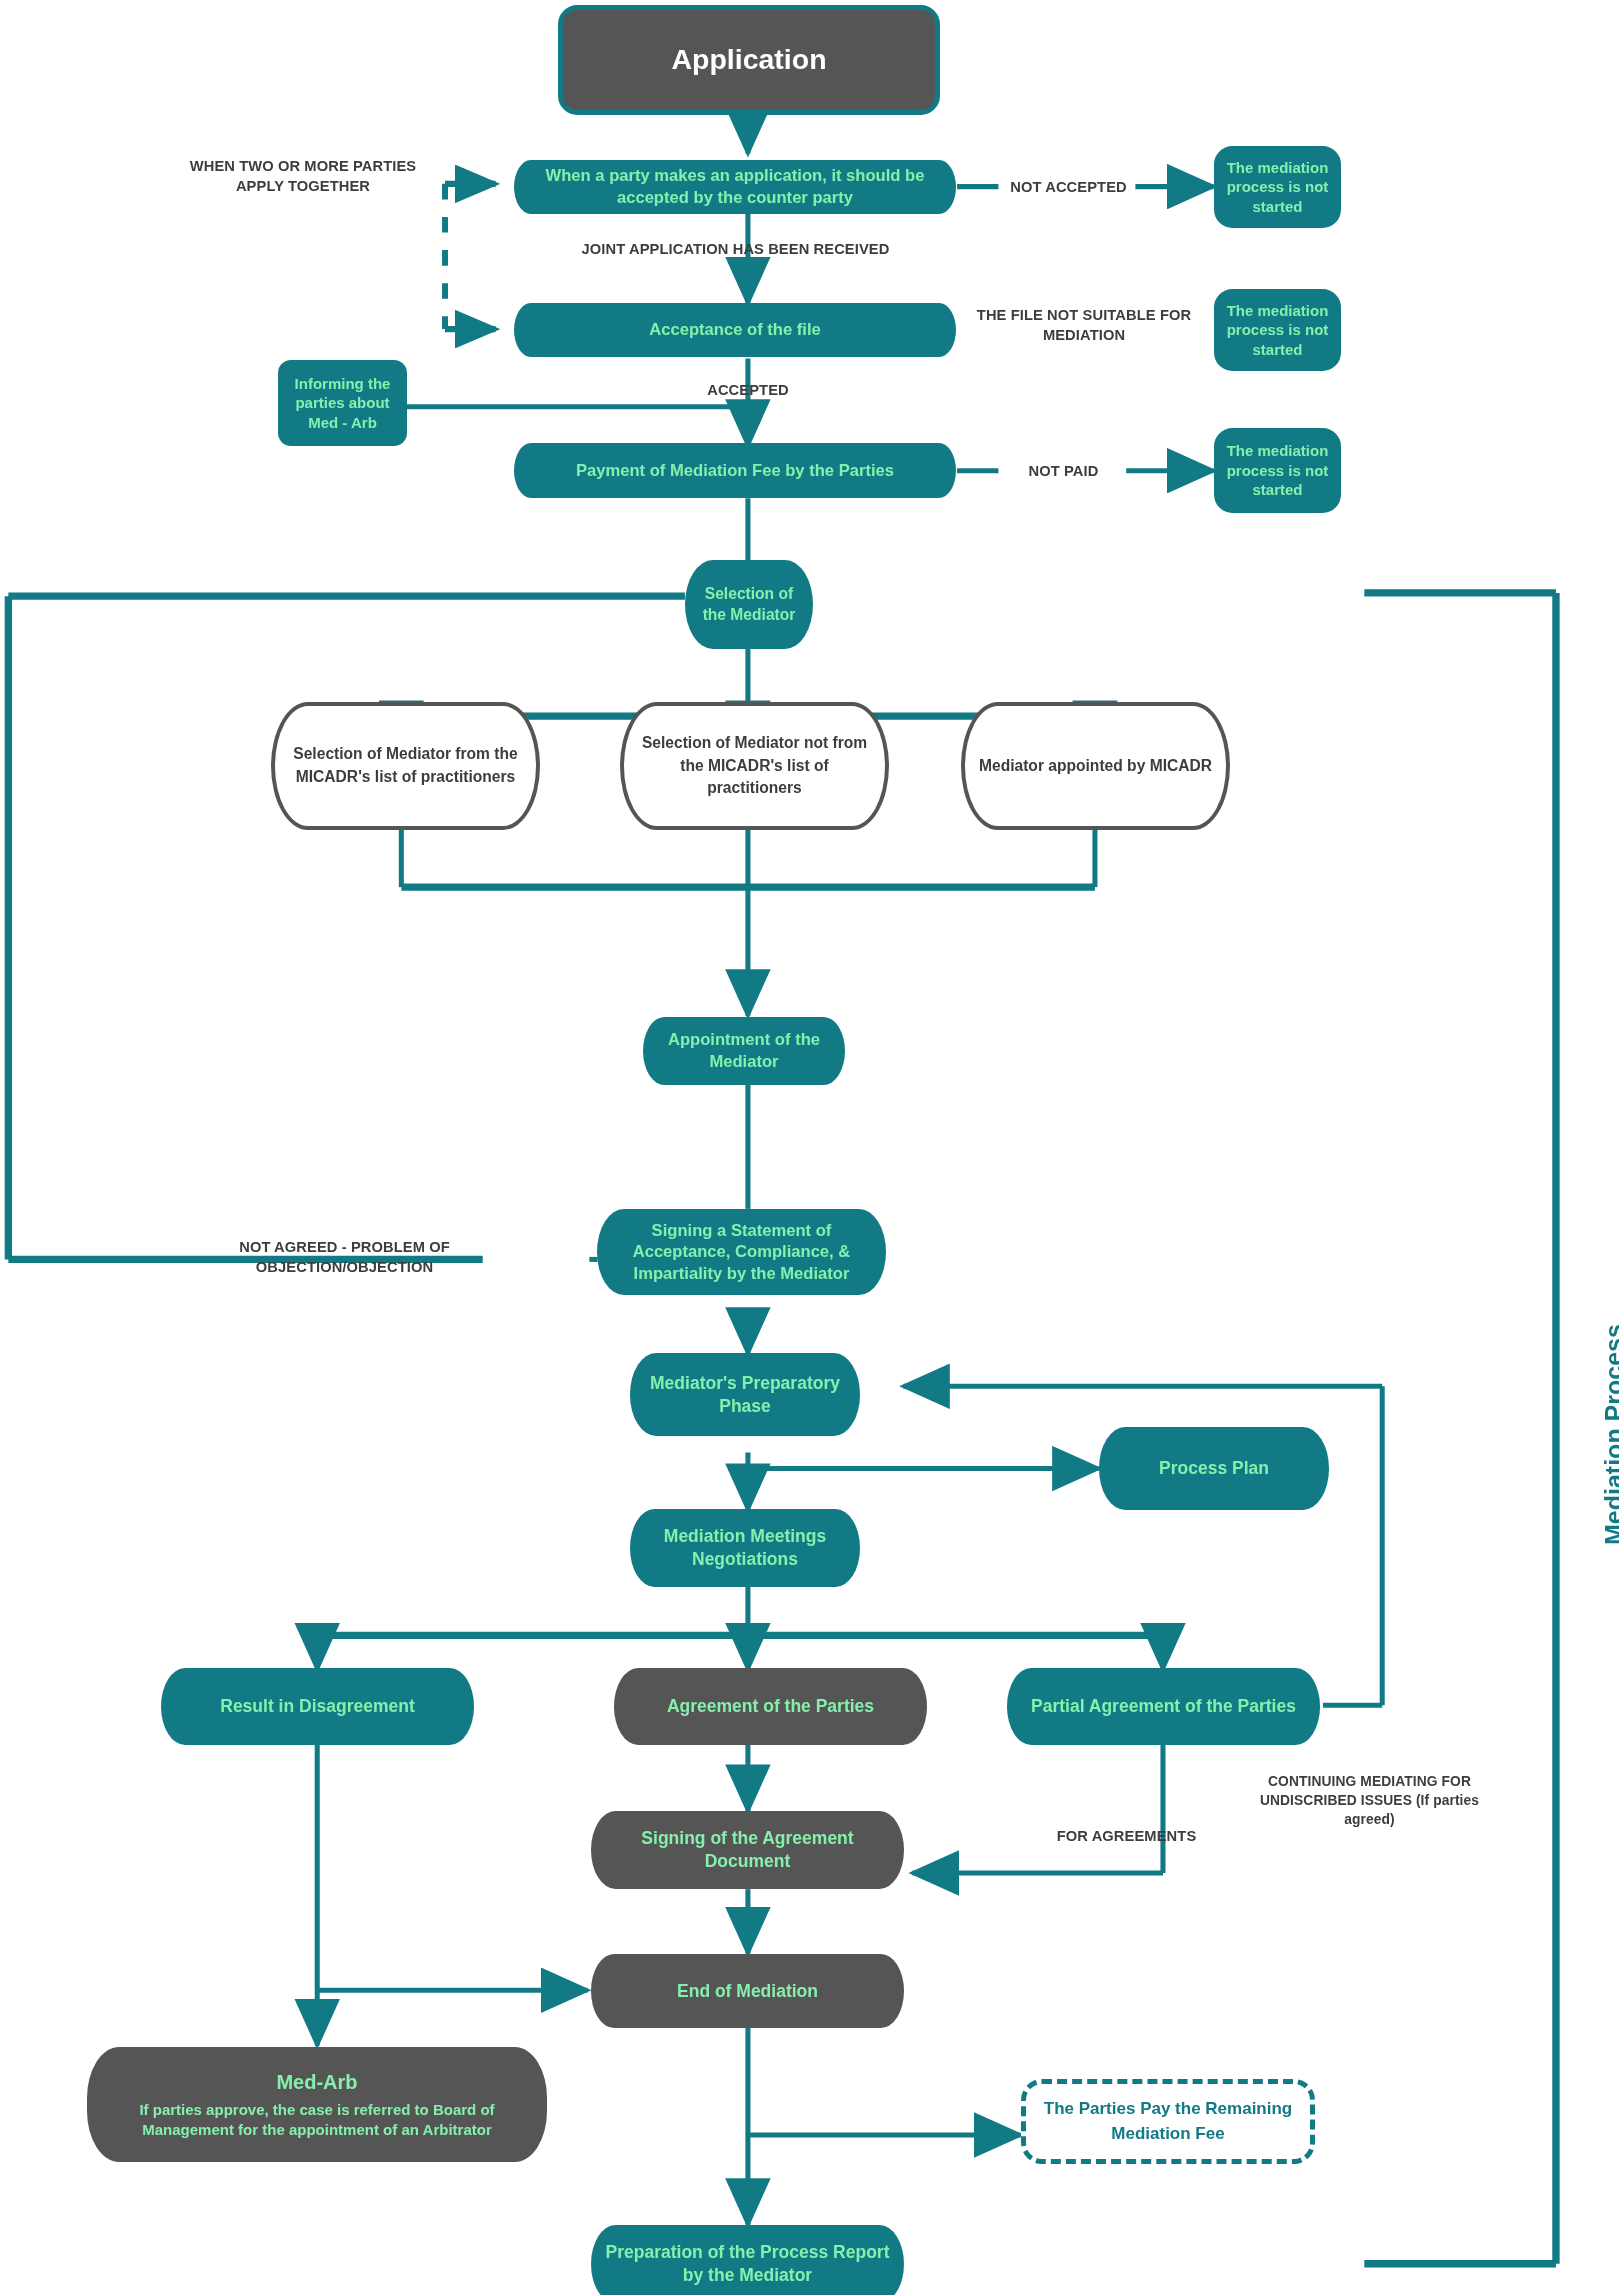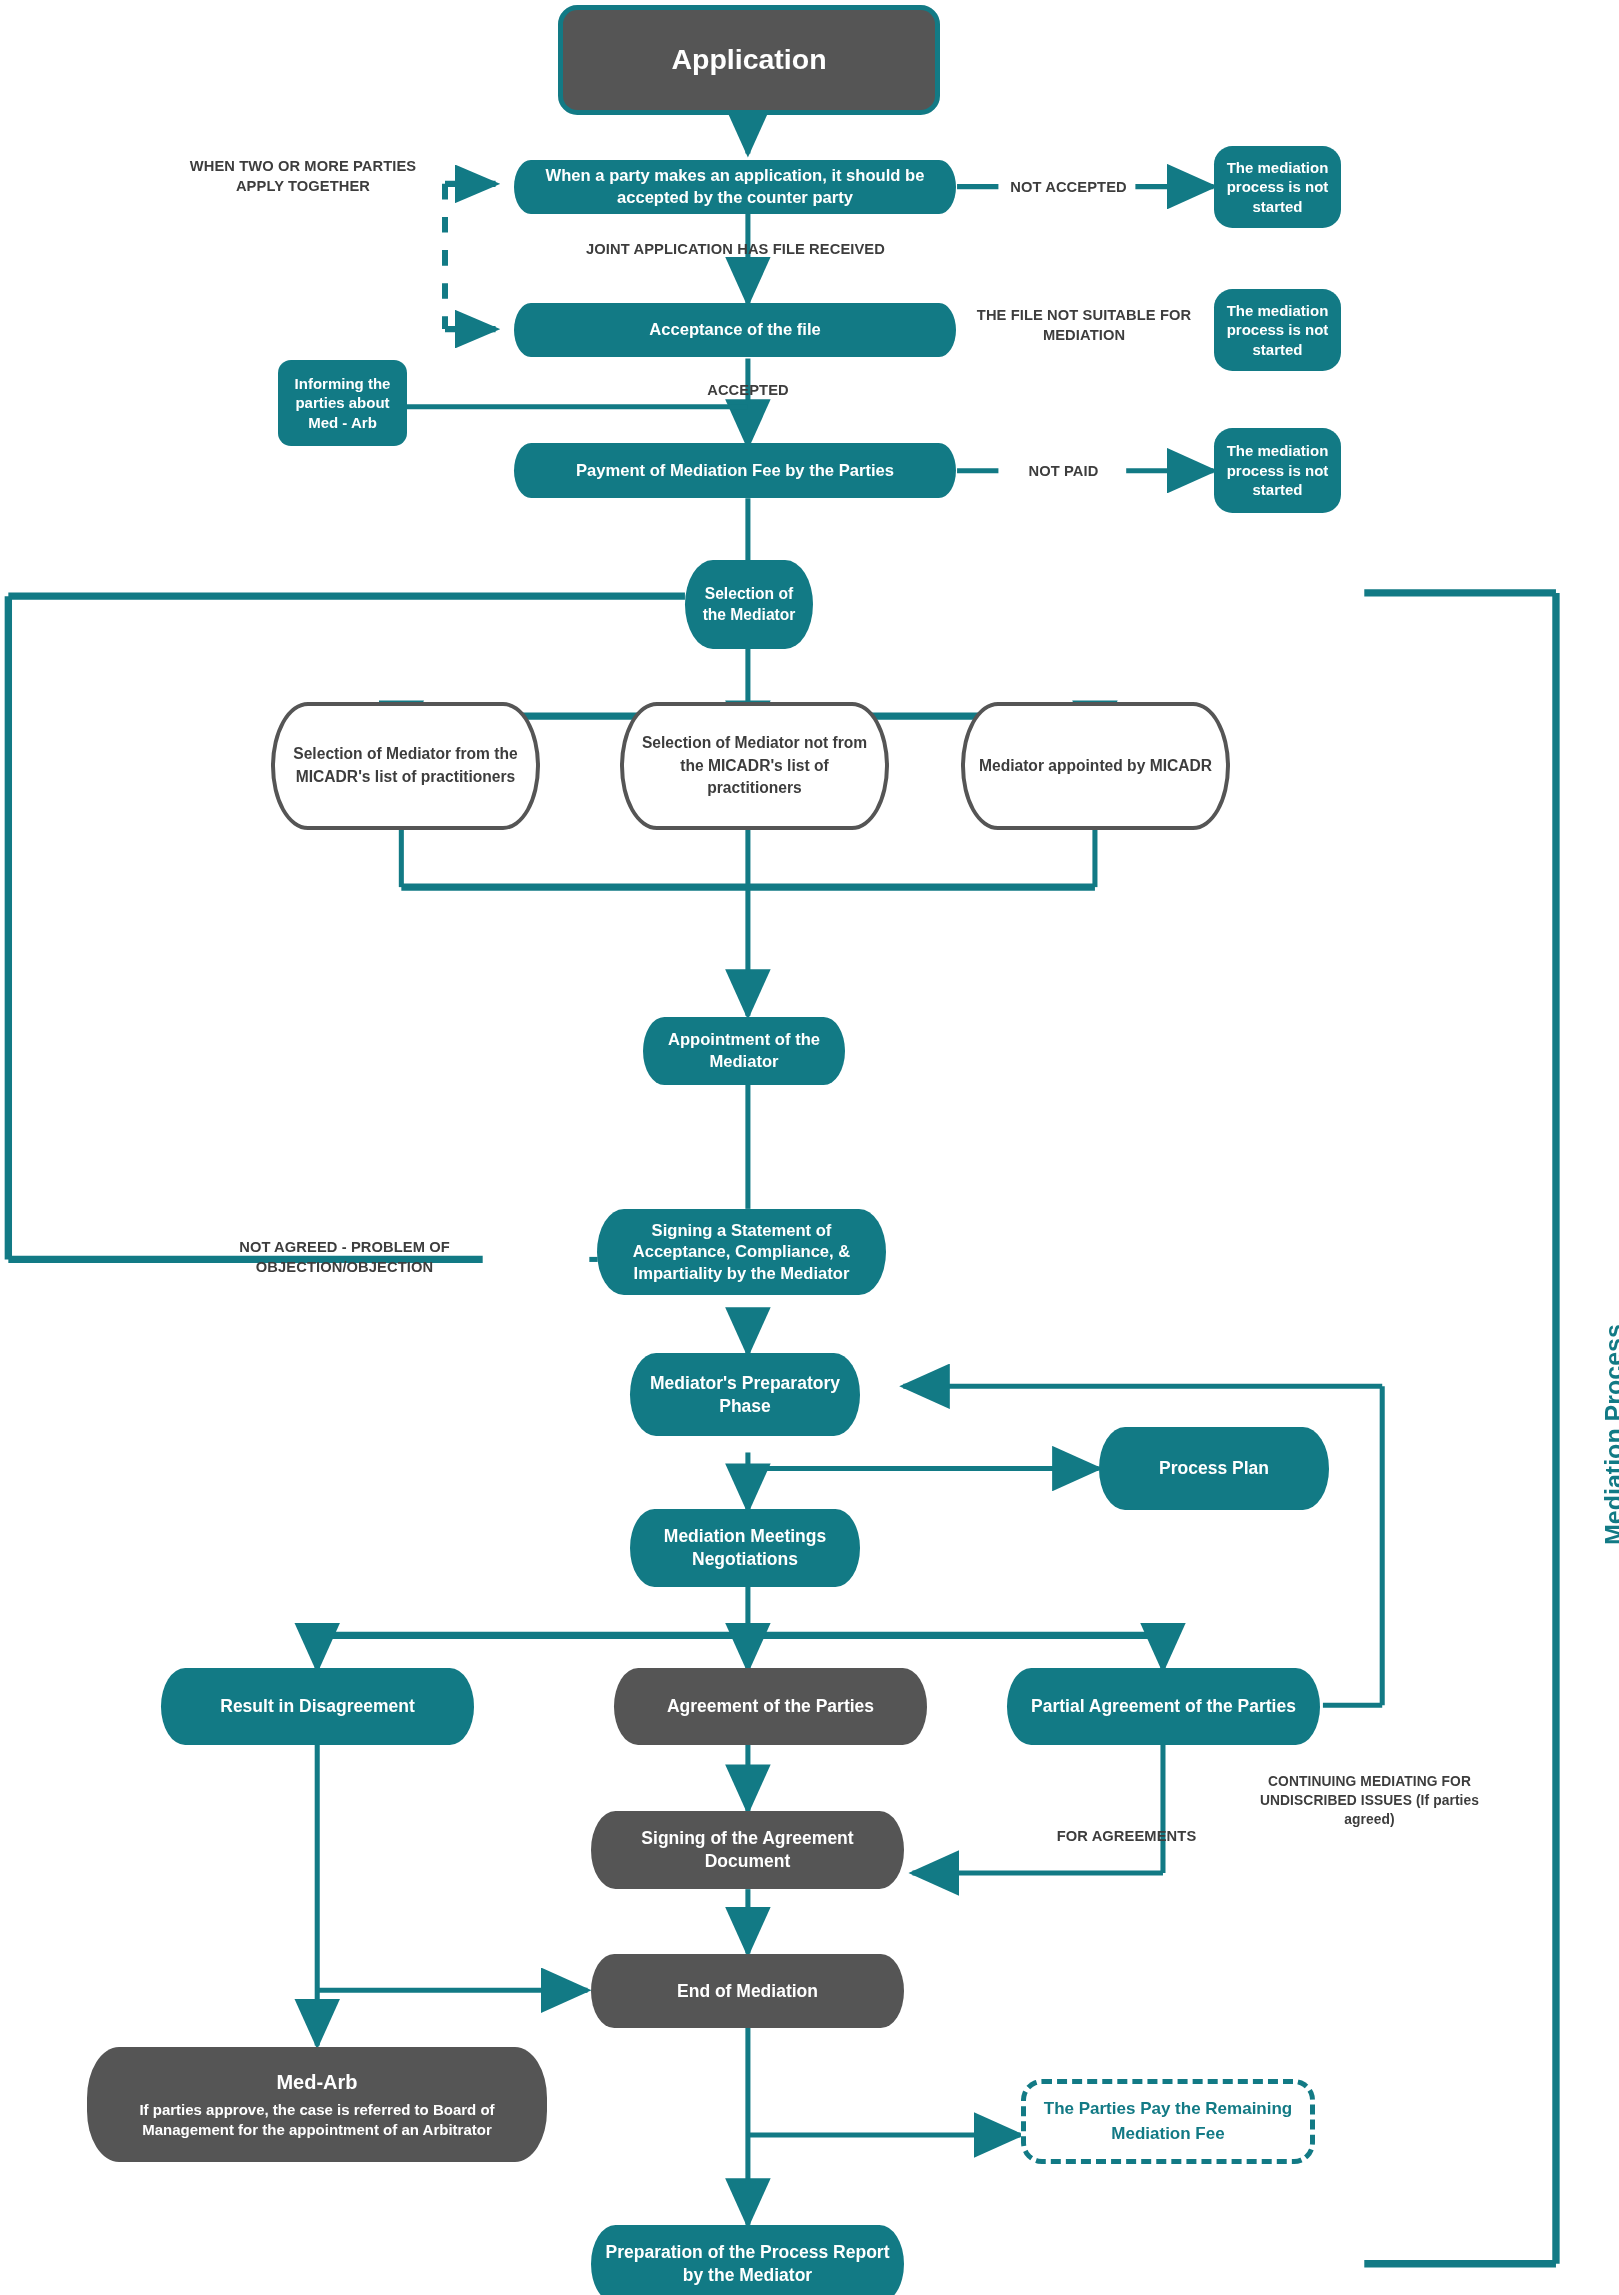--- a/index.html
+++ b/index.html
@@ -10,21 +10,21 @@
     position:relative;
     overflow:hidden;
   }
   #canvas { position:absolute; inset:0; width:1619px; height:2295px; }
   svg.edges { position:absolute; left:0; top:0; width:1619px; height:2295px; pointer-events:none; }
 
   .node {
     position:absolute;
     display:flex; align-items:center; justify-content:center;
     text-align:center;
-    color:#ffffff;
+    color:#86efac;
     font-weight:bold;
     line-height:1.30;
     padding:2.8px 6.4px;
   }
   .teal   { background:#127A85; }
   .grey   { background:#555555; }
   .r-md  { border-radius:18.4px; }
   .r-sm  { border-radius:13px; }
 
   
@@ -276,21 +276,21 @@
   </div>
 
   <div class="node teal barrel-tall" style="left:591px; top:2225px; width:313px; height:78px; font-size:17.5px;">
     <span>Preparation of the Process Report by the Mediator</span>
   </div>
 
   <div class="edge-label" style="left:188px; top:156px; width:230px; font-size:14.7px;">WHEN TWO OR MORE PARTIES APPLY TOGETHER</div>
 
   <div class="edge-label" style="left:1002px; top:177px; width:133px; font-size:14.7px;">NOT ACCEPTED</div>
 
-  <div class="edge-label" style="left:547px; top:239px; width:377px; font-size:14.7px;">JOINT APPLICATION HAS FILE RECEIVED</div>
+  <div class="edge-label" style="left:547px; top:239px; width:377px; font-size:14.7px;">JOINT APPLICATION HAS BEEN RECEIVED</div>
 
   <div class="edge-label" style="left:969px; top:305px; width:230px; font-size:14.7px;">THE FILE NOT SUITABLE FOR MEDIATION</div>
 
   <div class="edge-label" style="left:656px; top:380px; width:184px; font-size:14.7px;">ACCEPTED</div>
 
   <div class="edge-label" style="left:1001px; top:461px; width:125px; font-size:14.7px;">NOT PAID</div>
 
   <div class="edge-label" style="left:202px; top:1237px; width:285px; font-size:14.7px;">NOT AGREED - PROBLEM OF OBJECTION/OBJECTION</div>
 
   <div class="edge-label" style="left:1241px; top:1772px; width:257px; font-size:13.8px;">CONTINUING MEDIATING FOR UNDISCRIBED ISSUES (If parties agreed)</div>

